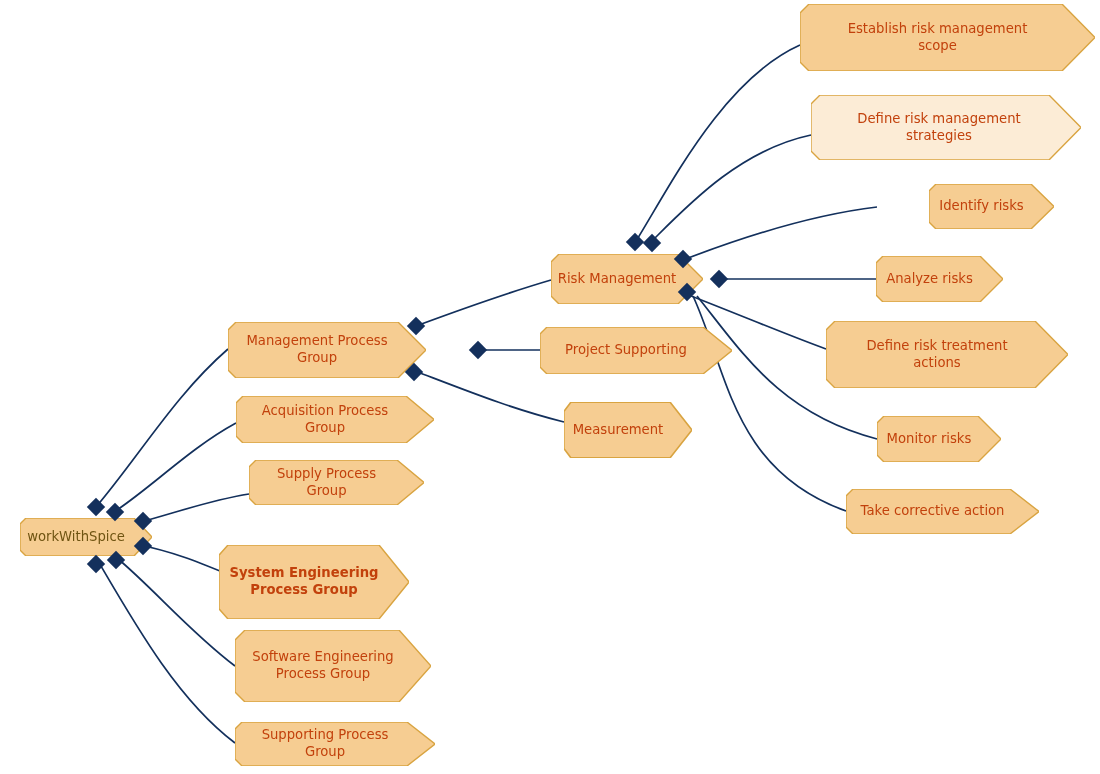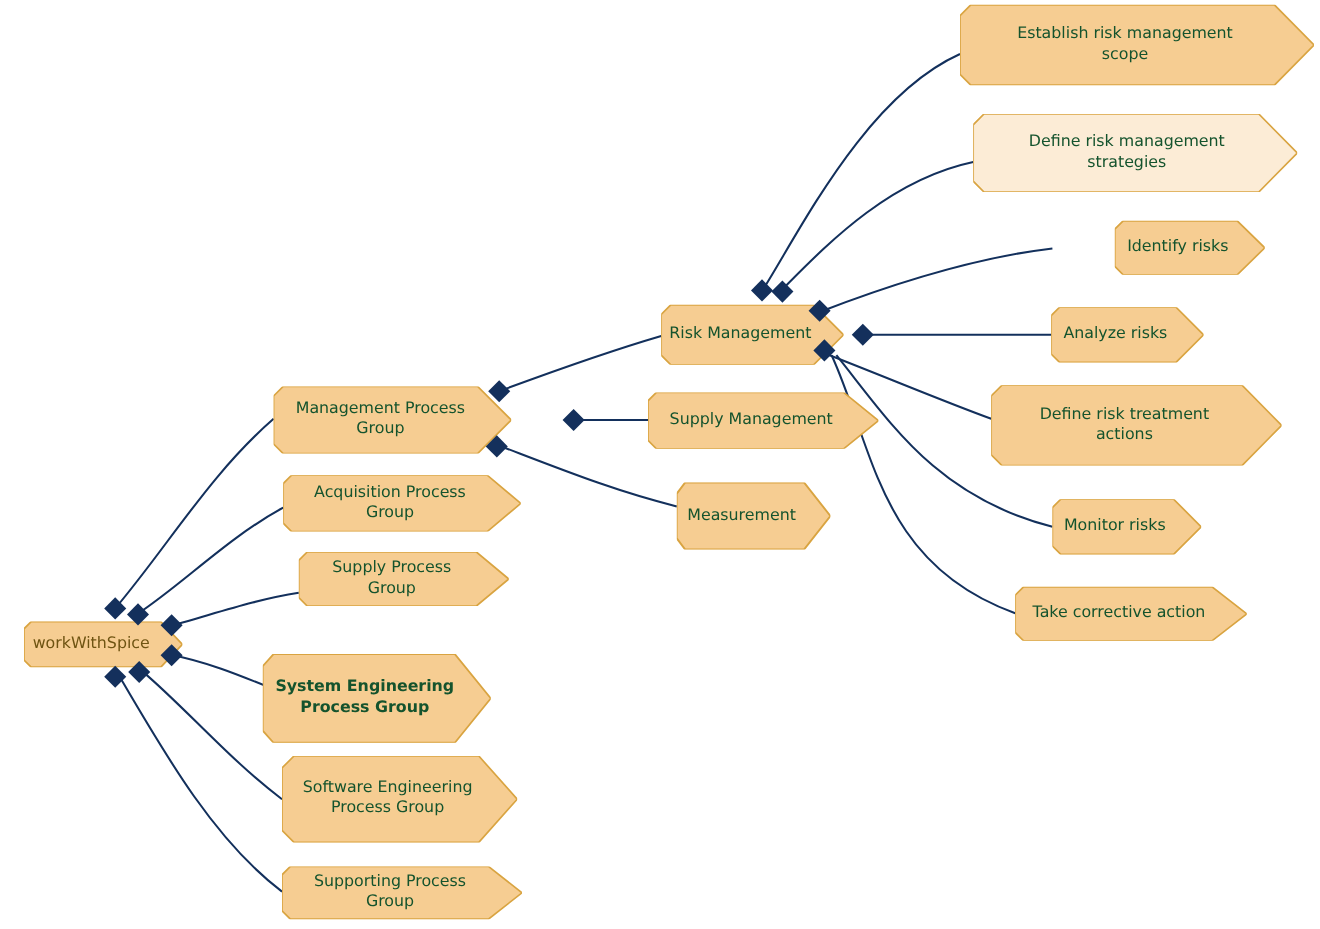--- a/index.html
+++ b/index.html
@@ -35,21 +35,21 @@
   }
   .node {
     position: absolute;
     box-sizing: border-box;
     display: flex;
     align-items: center;
     justify-content: center;
     text-align: center;
     line-height: 1.28;
     font-size: 13.2px;
-    color: #14532d;
+    color: #c2410c;
     white-space: pre-line;
     padding-left: 6px;
     padding-right: 26px;
   }
   .node .node-shape {
     position: absolute;
     left: 0;
     top: 0;
     width: 100%;
     height: 100%;
@@ -171,21 +171,21 @@
       <svg class="node-shape" viewBox="0 0 152 50" preserveAspectRatio="none">
         <polygon points="0,8 8,0 127,0 152,25 127,50 8,50 0,42" fill="#f6cd92" stroke="#d9a441" stroke-width="1.4"></polygon>
       </svg>
       <span class="node-label">Risk Management</span>
     </div>
 
     <div class="node" style="left:540px; top:327px; width:192px; height:47px;">
       <svg class="node-shape" viewBox="0 0 192 47" preserveAspectRatio="none">
         <polygon points="0,7 7,0 163,0 192,23.5 163,47 7,47 0,40" fill="#f6cd92" stroke="#d9a441" stroke-width="1.4"></polygon>
       </svg>
-      <span class="node-label">Supply Management</span>
+      <span class="node-label">Project Supporting</span>
     </div>
 
     <div class="node" style="left:564px; top:402px; width:128px; height:56px;">
       <svg class="node-shape" viewBox="0 0 128 42" preserveAspectRatio="none">
         <polygon points="0,7 7,0 106,0 128,21 106,42 7,42 0,35" fill="#f6cd92" stroke="#d9a441" stroke-width="1.4"></polygon>
       </svg>
       <span class="node-label">Measurement</span>
     </div>
 
     <div class="node" style="left:800px; top:4px; width:295px; height:67px;">

